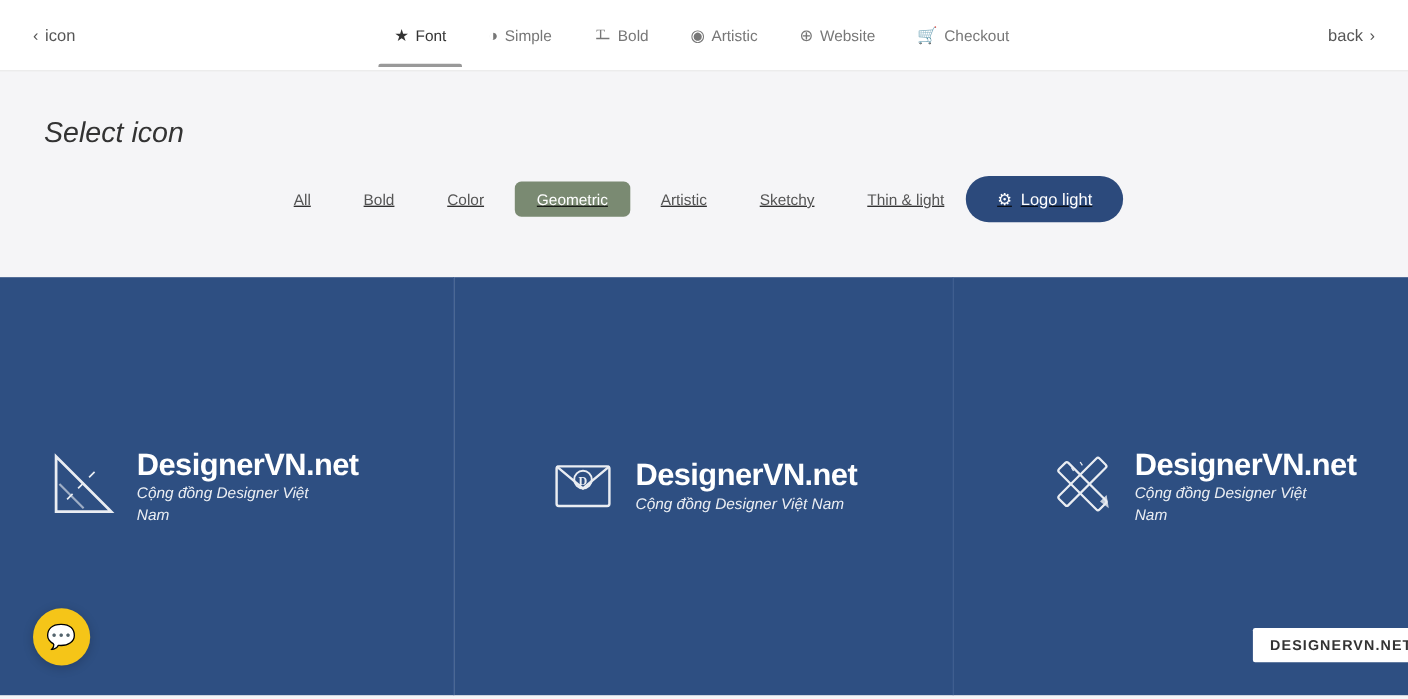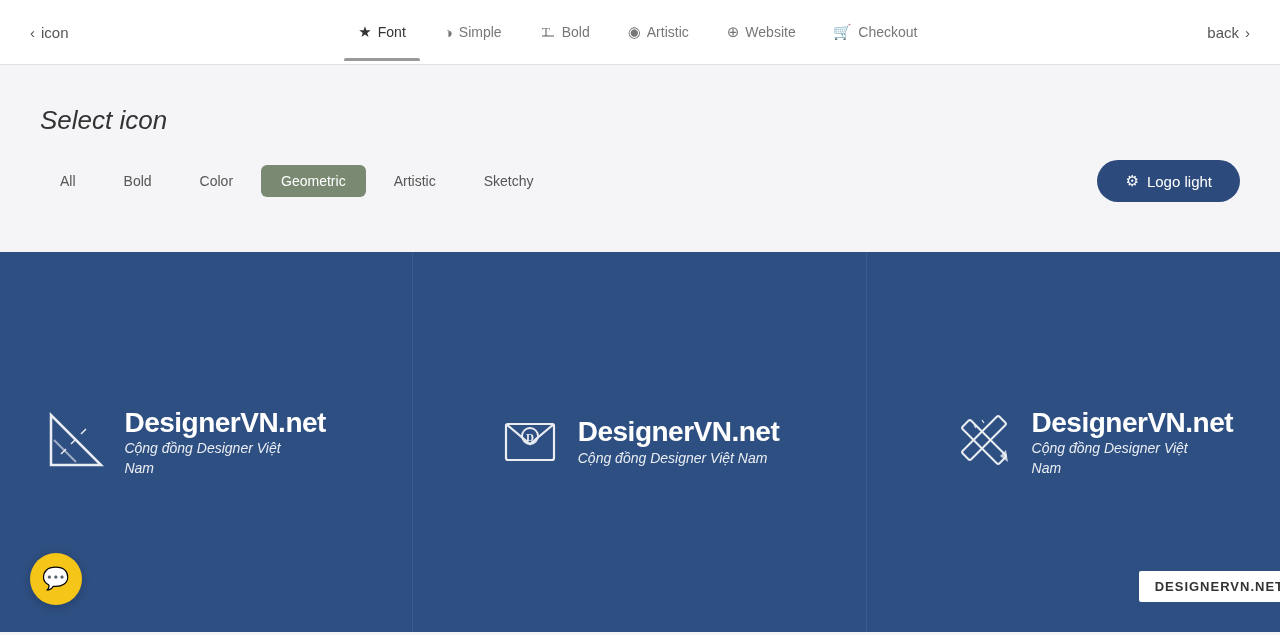--- a/index.html
+++ b/index.html
@@ -49,37 +49,38 @@
       bottom: -16px;
       left: 0; right: 0;
       height: 3px;
       background: #999;
       border-radius: 2px 2px 0 0;
     }
     .step-icon { font-size: 15px; }
 
     
     .content {
-      padding: 40px 40px 20px 40px;
+      padding: 40px 52px 20px 40px;
       background: #f5f5f7;
     }
     .section-title {
       font-size: 26px;
       font-weight: 400;
       color: #333;
       font-style: italic;
       margin-bottom: 24px;
     }
 
     
     .filter-bar {
       display: flex;
       align-items: center;
-      justify-content: space-between;
+      justify-content: center;
       margin-bottom: 30px;
+      text-decoration: underline;
     }
     .filter-tags {
       display: flex;
       gap: 8px;
       align-items: center;
     }
     .filter-tag {
       padding: 8px 20px;
       border-radius: 6px;
       font-size: 14px;
@@ -243,20 +244,21 @@
   <h2 class="section-title">Select icon</h2>
 
   <div class="filter-bar">
     <div class="filter-tags">
       <button class="filter-tag">All</button>
       <button class="filter-tag">Bold</button>
       <button class="filter-tag">Color</button>
       <button class="filter-tag active">Geometric</button>
       <button class="filter-tag">Artistic</button>
       <button class="filter-tag">Sketchy</button>
+      <button class="filter-tag">Thin &amp; light</button>
     </div>
     <button class="logo-layout-btn">
       <span>⚙</span>
       <span>Logo light</span>
     </button>
   </div>
 </div>
 
 <div class="cards-grid">
 

